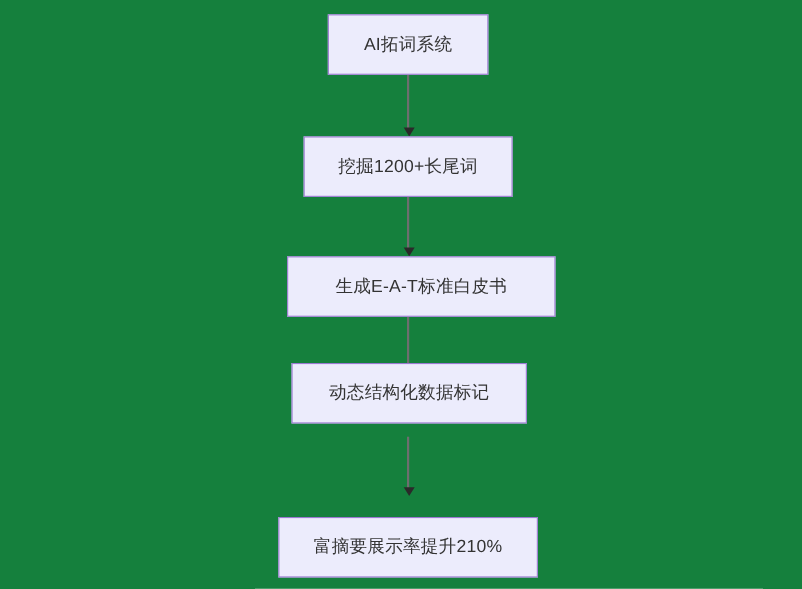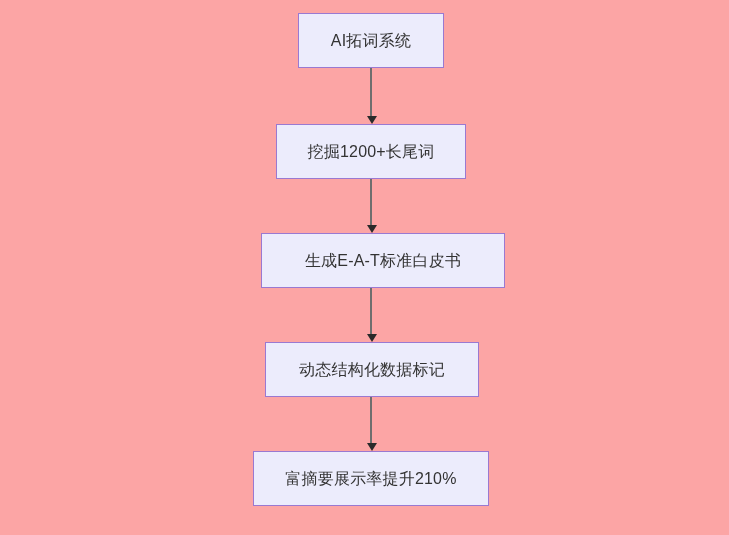--- a/index.html
+++ b/index.html
@@ -52,21 +52,21 @@
     width: 0;
     height: 0;
     border-left: 5px solid transparent;
     border-right: 5px solid transparent;
     border-top: 8px solid #2a2a2a;
   }
 </style>
 </head>
 <body>
 
-<div id="flowchart" style="background: #fca5a5;">
+<div id="flowchart" style="background: #15803d;">
     <div class="edge" style="left: 371px; top: 68px; height: 56px;">
       <div class="edge-line" style="height: 50px; background: rgb(110, 110, 110); left: -1px;"></div>
       <div class="edge-head" style="top: 48px; border-top-color: rgb(42, 42, 42);"></div>
     </div>
     <div class="edge" style="left: 371px; top: 179px; height: 54px;">
       <div class="edge-line" style="height: 48px; background: rgb(110, 110, 110); left: -1px;"></div>
       <div class="edge-head" style="top: 46px; border-top-color: rgb(42, 42, 42);"></div>
     </div>
     <div class="edge" style="left: 371px; top: 288px; height: 54px;">
       <div class="edge-line" style="height: 48px; background: rgb(110, 110, 110); left: -1px;"></div>
@@ -78,19 +78,19 @@
     </div>
     <div class="node" style="left: 298px; top: 13px; width: 146px; height: 55px; background: rgb(236, 236, 252); border-color: rgb(154, 121, 209); color: rgb(51, 51, 51);">
       <span class="node-label">AI拓词系统</span>
     </div>
     <div class="node" style="left: 276px; top: 124px; width: 190px; height: 55px; background: rgb(236, 236, 252); border-color: rgb(154, 121, 209); color: rgb(51, 51, 51);">
       <span class="node-label">挖掘1200+长尾词</span>
     </div>
     <div class="node" style="left: 261px; top: 233px; width: 244px; height: 55px; background: rgb(236, 236, 252); border-color: rgb(154, 121, 209); color: rgb(51, 51, 51);">
       <span class="node-label">生成E-A-T标准白皮书</span>
     </div>
-    <div class="node" style="left: 265px; top: 342px; width: 214px; height: 55px; background: rgb(236, 236, 252); border-color: rgb(154, 121, 209); color: rgb(51, 51, 51);">
+    <div class="node" style="left: 265px; top: 330px; width: 214px; height: 55px; background: rgb(236, 236, 252); border-color: rgb(154, 121, 209); color: rgb(51, 51, 51);">
       <span class="node-label">动态结构化数据标记</span>
     </div>
-    <div class="node" style="left: 253px; top: 451px; width: 236px; height: 55px; background: rgb(236, 236, 252); border-color: rgb(154, 121, 209); color: rgb(51, 51, 51);">
+    <div class="node" style="left: 253px; top: 470px; width: 236px; height: 55px; background: rgb(236, 236, 252); border-color: rgb(154, 121, 209); color: rgb(51, 51, 51);">
       <span class="node-label">富摘要展示率提升210%</span>
     </div>
   </div>
 
 </body></html>

